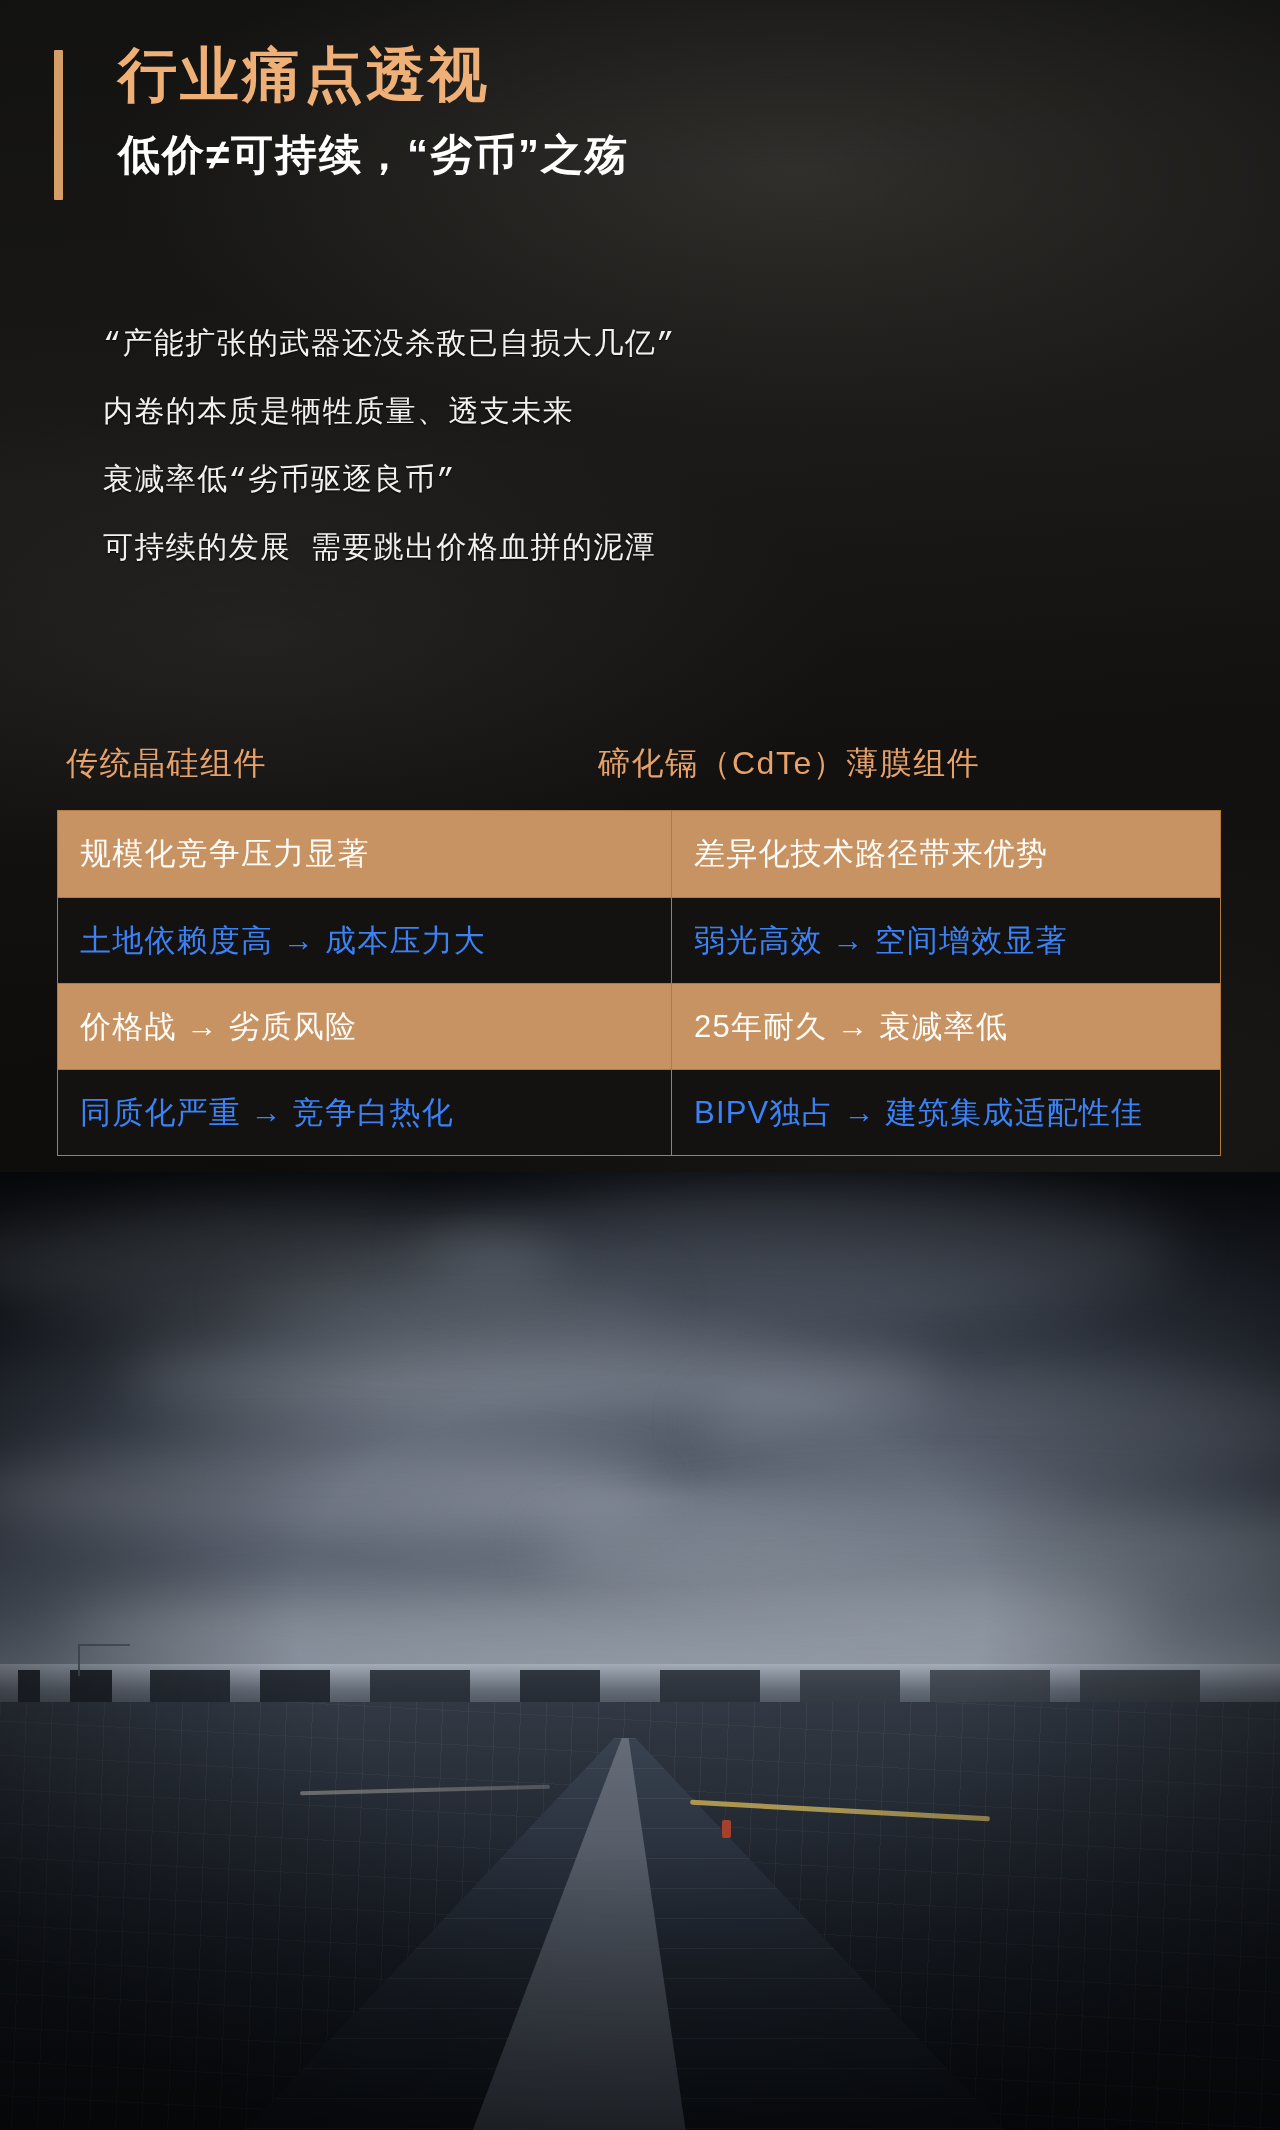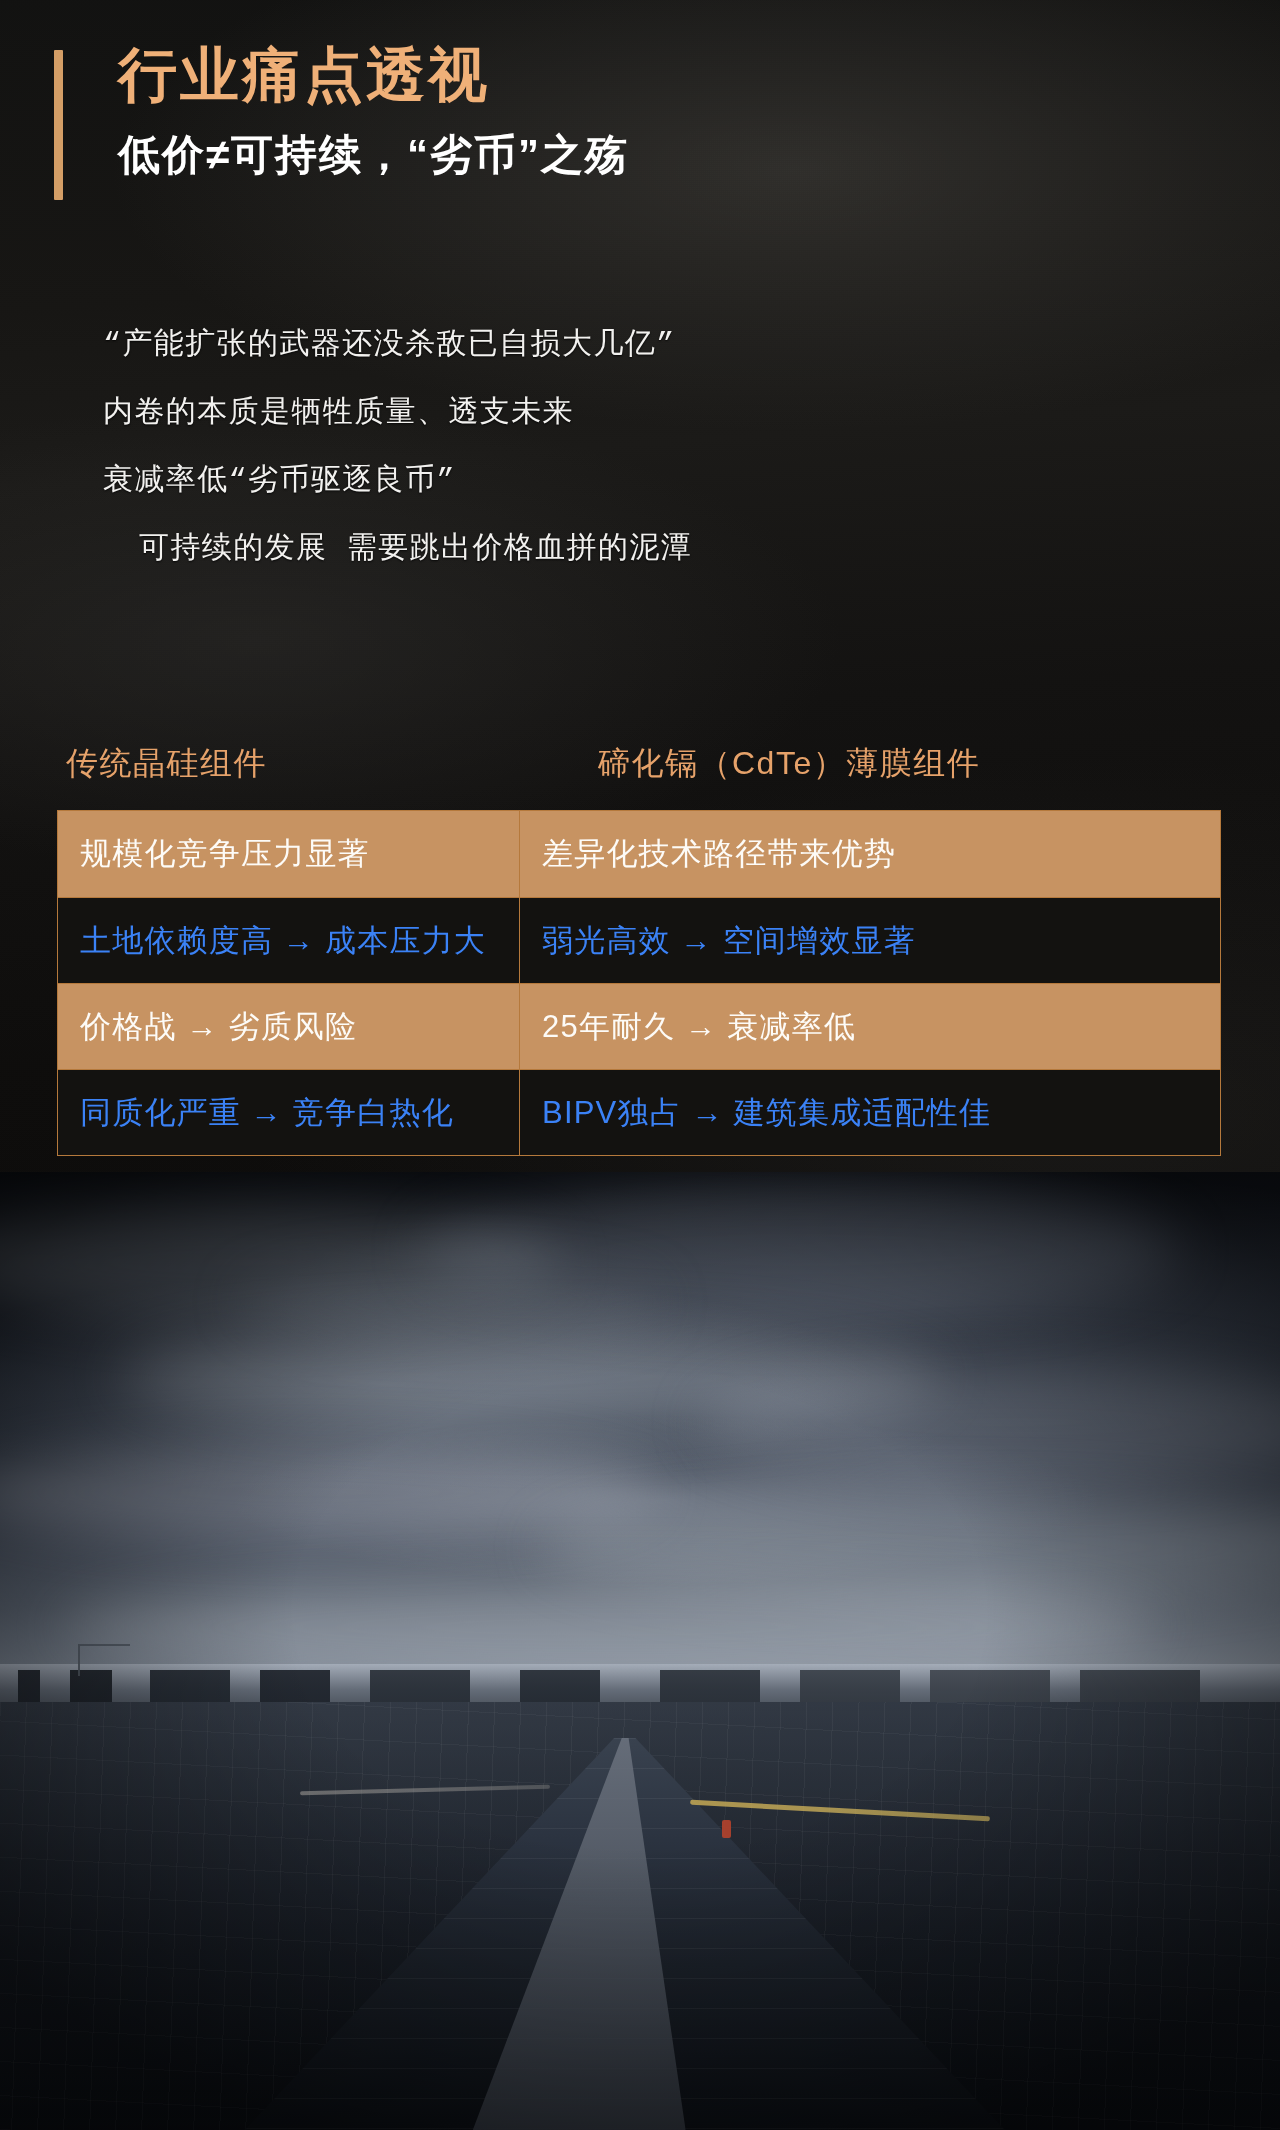--- a/index.html
+++ b/index.html
@@ -46,21 +46,21 @@
     letter-spacing:2px; line-height:1.18; white-space:nowrap;
   }
 
   
   .body-block{ position:absolute; left:103px; top:330px; width:900px;font-family:Liberation Mono, monospace; }
   .body-line{
     font-size:30px; color:#f2f1ef; line-height:1.0;
     letter-spacing:1.4px; margin-bottom:38px; white-space:nowrap;
     text-shadow:0 1px 2px rgba(0,0,0,.8);
   }
-  .body-line:last-child{ margin-bottom:0;margin-left:36px; }
+  .body-line:last-child{ margin-bottom:0; }
 
   
   .cmp { position:absolute; left:57px; top:742px; width:1164px; }
   .cmp-head{ display:flex; margin-bottom:24px;align-items:flex-end; }
   .cmp-head > div{
     font-size:32px; color:#e6a26a; letter-spacing:1.5px; white-space:nowrap;
   }
   .cmp-head .c1{ width:530px; padding-left:9px; }
   .cmp-head .c2{ flex:1; padding-left:11px; }
 
@@ -68,21 +68,21 @@
     border:1px solid #b5793c;
     border-collapse:collapse; width:100%;
   }
   .cmp-table .row{ display:flex; }
   .cmp-table .cell{
     font-size:31px; letter-spacing:1.2px;
     padding:22px 0 22px 22px;
     height:86px; display:flex; align-items:center;
     white-space:nowrap; overflow:hidden;
   }
-  .cmp-table .cell.left{ width:462px; border-right:1px solid #b5793c; }
+  .cmp-table .cell.left{ width:614px; border-right:1px solid #b5793c; }
   .cmp-table .cell.right{ flex:1; }
   .row.odd  .cell{ background:#c79362; color:#fdfbf7; }
   .row.even .cell{ background:#131210; color:#3b82f6; }
   .row + .row .cell{ border-top:1px solid #b5793c; }
 
   
   .photo{
     position:absolute; left:0; top:1172px; width:1280px; height:958px;
     overflow:hidden; background:#0b0e13;
   }

